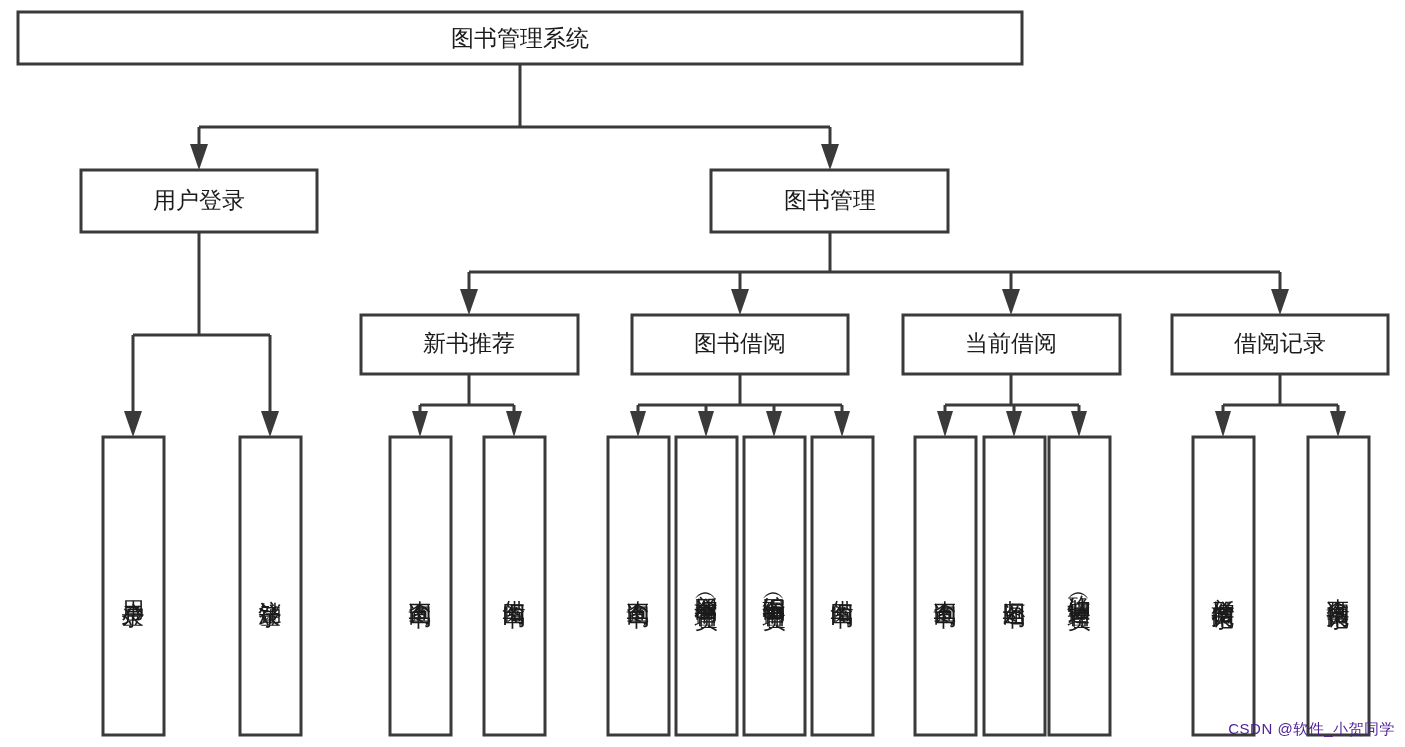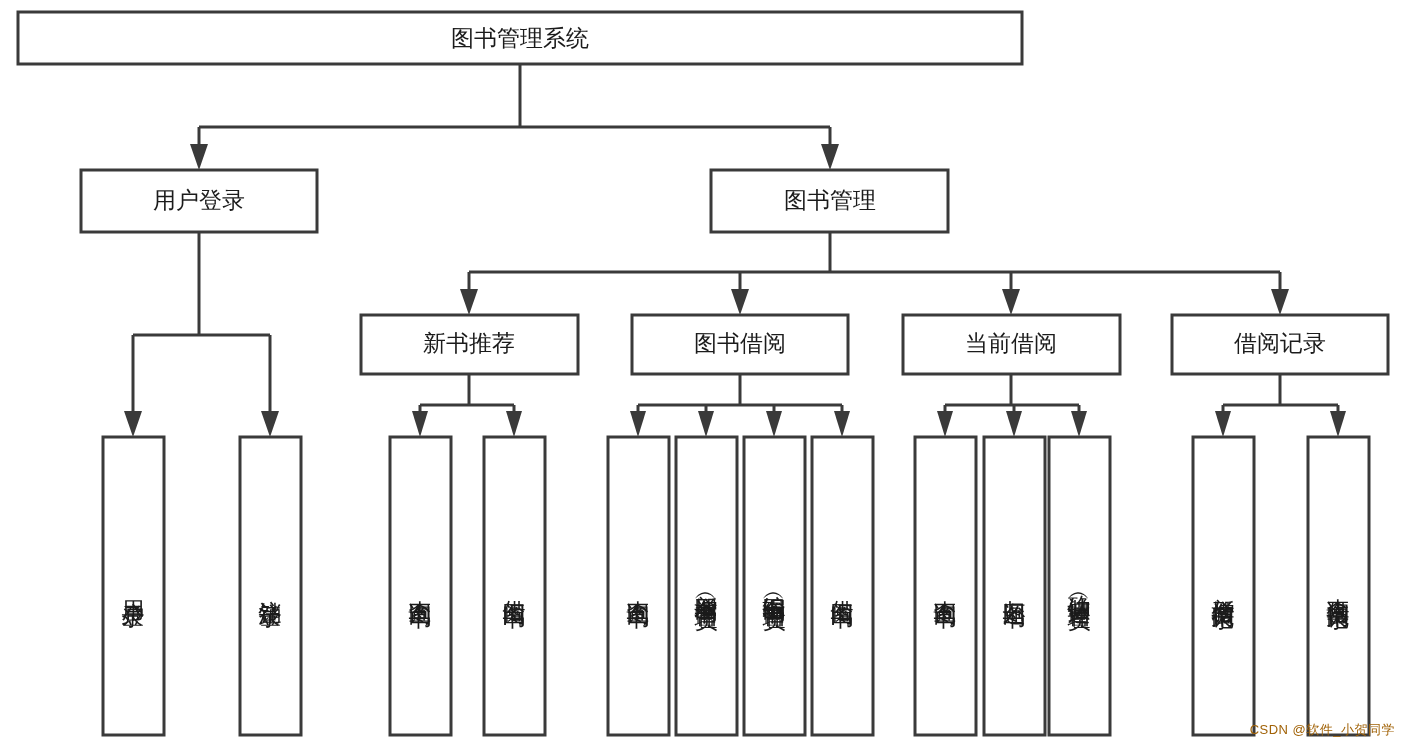--- a/index.html
+++ b/index.html
@@ -63,22 +63,22 @@
     justify-content: center;
     text-align: center;
     white-space: nowrap;
     pointer-events: none;
   }
   .watermark {
     position: absolute;
     right: 10px;
     bottom: 8px;
     font-family: "Liberation Sans", "DejaVu Sans", sans-serif;
-    font-size: 13px;
-    color: #a16207;
+    font-size: 15px;
+    color: #4c1d95;
     white-space: nowrap;
     letter-spacing: 0.5px;
   }
 </style>
 </head>
 <body>
 
 <div id="diagram-root">
 
   <svg id="tree-svg" viewBox="0 0 1405 747">

